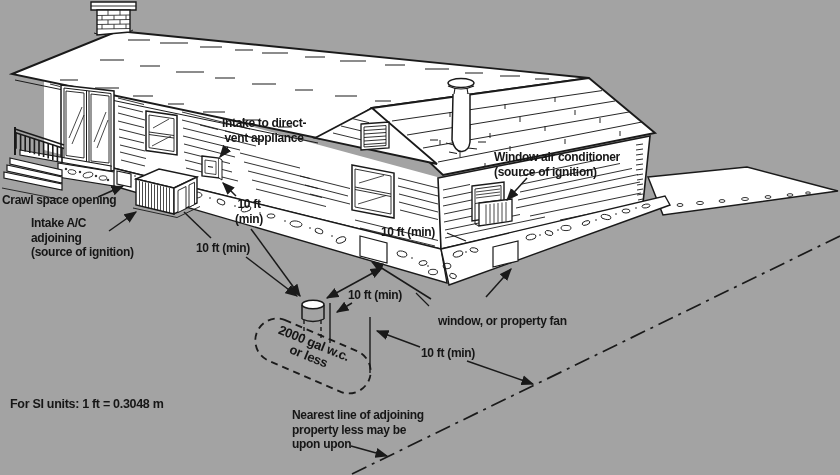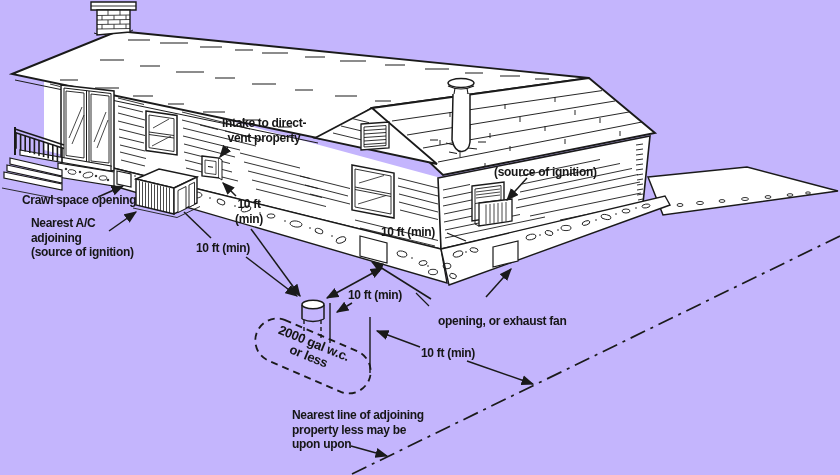--- a/index.html
+++ b/index.html
@@ -1,16 +1,16 @@
 <!DOCTYPE html>
 <html><head>
 <meta charset="utf-8">
 <style>
   html,body{margin:0;padding:0;background:#fff;}
-  #page{position:relative;width:840px;height:475px;background:#c4b5fd;overflow:hidden;
+  #page{position:relative;width:840px;height:475px;background:#a3a3a3;overflow:hidden;
         font-family:"Liberation Sans",sans-serif;}
   svg{position:absolute;left:0;top:0;}
   .lbl{position:absolute;font-weight:700;font-size:12px;line-height:1.22;
        color:#161616;letter-spacing:-0.3px;white-space:nowrap;}
   .ctr{text-align:center;}
   .tanklbl{font-size:13px;transform:rotate(22deg);text-align:center;line-height:1.1;}
   .si{font-size:12.5px;}
 </style>
 </head>
 <body>
@@ -301,34 +301,34 @@
     <path d="M431,299 L372,262" marker-end="url(#ah)"></path>
     <path d="M486,297 L511,269" marker-end="url(#ah)"></path>
     <path d="M527,178 L507,200" marker-end="url(#ah)"></path>
     <path d="M351,446 L387,456" marker-end="url(#ah)"></path>
     <path d="M447,233 L466,241 M416,293 L429,306" stroke-width="1.2"></path>
   </g>
 </svg>
 
 <div class="lbl ctr" style="left:214px;top:116px;width:100px;">
   <span>Intake to direct-</span><br>
-  <span>vent property</span>
+  <span>vent appliance</span>
 </div>
 
 <div class="lbl ctr" style="left:228px;top:197px;width:42px;text-align:center;">
   <span>10 ft</span><br>
   <span>(min)</span>
 </div>
 
-<div class="lbl" style="left:2px;top:193px;margin-left:20px;">
+<div class="lbl" style="left:2px;top:193px;">
   <span>Crawl space opening</span>
 </div>
 
 <div class="lbl" style="left:31px;top:216px;">
-  <span>Nearest A/C</span><br>
+  <span>Intake A/C</span><br>
   <span>adjoining</span><br>
   <span>(source of ignition)</span>
 </div>
 
 <div class="lbl" style="left:196px;top:241px;">
   <span>10 ft (min)</span>
 </div>
 
 <div class="lbl" style="left:381px;top:225px;">
   <span>10 ft (min)</span>
@@ -337,33 +337,36 @@
 <div class="lbl" style="left:348px;top:288px;">
   <span>10 ft (min)</span>
 </div>
 
 <div class="lbl" style="left:421px;top:346px;">
   <span>10 ft (min)</span>
 </div>
 
 <div class="lbl" style="left:438px;top:299px;">
   <br>
-  <span>opening, or exhaust fan</span>
+  <span>window, or property fan</span>
 </div>
 
 <div class="lbl" style="left:494px;top:150px;">
-  <br>
+  <span>Window air conditioner</span><br>
   <span>(source of ignition)</span>
 </div>
 
 <div class="lbl" style="left:292px;top:408px;">
   <span>Nearest line of adjoining</span><br>
   <span>property less may be</span><br>
   <span>upon upon</span>
 </div>
 
 <div class="lbl tanklbl" style="left:252px;top:336px;width:118px;">
   <span>2000 gal w.c.</span><br>
   <span>or less</span>
 </div>
 
+<div class="lbl si" style="left:10px;top:397px;">
+  <span>For SI units: 1 ft = 0.3048 m</span>
+</div>
 
 </div>
 
 </body></html>

